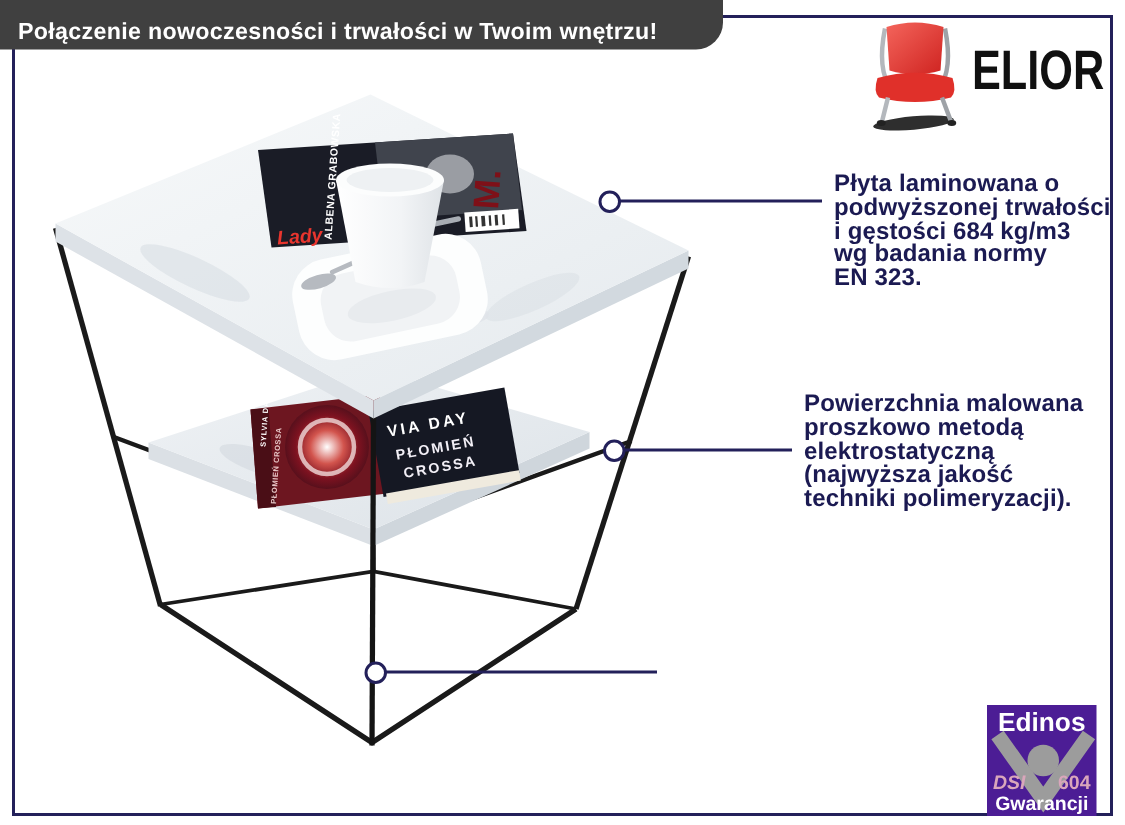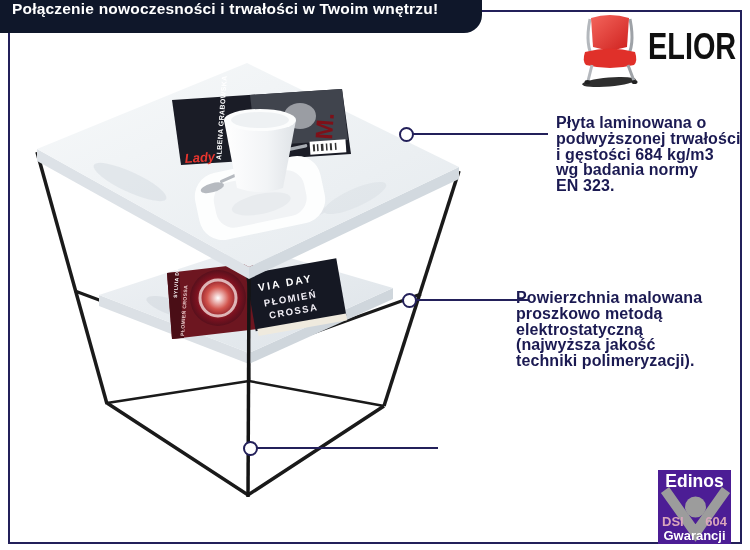--- a/index.html
+++ b/index.html
@@ -8,22 +8,22 @@
     font-family:"Liberation Sans", sans-serif;
   }
   
   .frame-line{position:absolute;background:#23205a;}
   .fl-left{left:8px;top:32px;width:2px;height:512px;}
   .fl-right{left:740px;top:10px;width:2px;height:534px;}
   .fl-bottom{left:8px;top:542px;width:734px;height:2px;}
   .fl-topright{left:478px;top:10px;width:264px;height:2px;}
   
   .banner{
-    position:absolute;left:0;top:0;width:482px;height:33px;background:#0f172a;
-    border-radius:0 0 18px 0;display:flex;align-items:flex-start;box-sizing:border-box;
+    position:absolute;left:0;top:0;width:482px;height:33px;background:#404040;
+    border-radius:0 0 18px 0;display:flex;align-items:flex-end;box-sizing:border-box;
     padding:0 0 2px 12px;z-index:3;
   }
   .banner span{color:#ffffff;font-weight:bold;font-size:15.5px;letter-spacing:.2px;}
   
   .logo{position:absolute;left:576px;top:12px;width:166px;height:80px;}
   .chair-svg{position:absolute;left:2px;top:2px;}
   .brand-name{
     position:absolute;left:72px;top:14px;font-weight:bold;font-size:37px;color:#101010;
     transform:scaleX(.78);transform-origin:left center;letter-spacing:0px;
   }
@@ -44,21 +44,21 @@
     position:absolute;left:8px;top:496px;width:78px;height:42px;background:#1b1748;
     border-radius:9px;display:flex;flex-direction:column;align-items:center;justify-content:center;
     z-index:5;
   }
   .w1{color:#e23b3b;font-weight:bold;font-size:17px;line-height:18px;letter-spacing:.5px;}
   .w2{color:#ffffff;font-weight:bold;font-size:13.5px;line-height:15px;}
   
   .edinos{position:absolute;left:658px;top:470px;width:73px;height:74px;background:#4c1d95;z-index:6;}
   .vmark{position:absolute;left:0;top:0;}
   .e-brand{position:absolute;left:0;top:1px;width:100%;text-align:center;color:#fff;font-weight:bold;font-size:17.5px;}
-  .e-left{position:absolute;left:4px;top:44px;color:#d9a6bb;font-weight:bold;font-size:13px;}
+  .e-left{position:absolute;left:4px;top:44px;color:#d9a6bb;font-weight:bold;font-size:13px;font-style:italic;}
   .e-right{position:absolute;right:4px;top:44px;color:#d9a6bb;font-weight:bold;font-size:13px;}
   .e-bottom{position:absolute;left:0;bottom:1px;width:100%;text-align:center;color:#fff;font-weight:bold;font-size:13px;}
 </style>
 </head>
 <body>
 
 <div class="stage">
 
   <div class="frame-line fl-left"></div>
   <div class="frame-line fl-right"></div>
@@ -202,21 +202,21 @@
   <div class="marker" style="left:399px;top:127px;"></div>
   <div class="cline" style="left:412px;top:133px;width:136px;"></div>
   <div class="callout" style="left:556px;top:115px;">Płyta laminowana o
 podwyższonej trwałości
 i gęstości 684 kg/m3
 wg badania normy
 EN 323.</div>
 
   <div class="marker" style="left:402px;top:293px;"></div>
   <div class="cline" style="left:415px;top:299px;width:113px;"></div>
-  <div class="callout" style="left:516px;top:262px;margin-top:28px;">Powierzchnia malowana
+  <div class="callout" style="left:536px;top:262px;">Powierzchnia malowana
 proszkowo metodą
 elektrostatyczną
 (najwyższa jakość
 techniki polimeryzacji).</div>
 
   <div class="marker" style="left:243px;top:441px;"></div>
   <div class="cline" style="left:256px;top:447px;width:182px;"></div>
 
 
   <div class="edinos">

